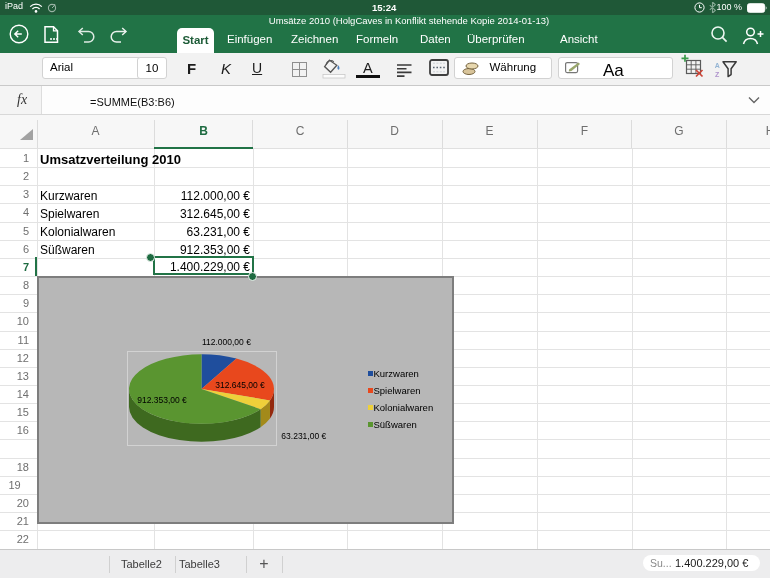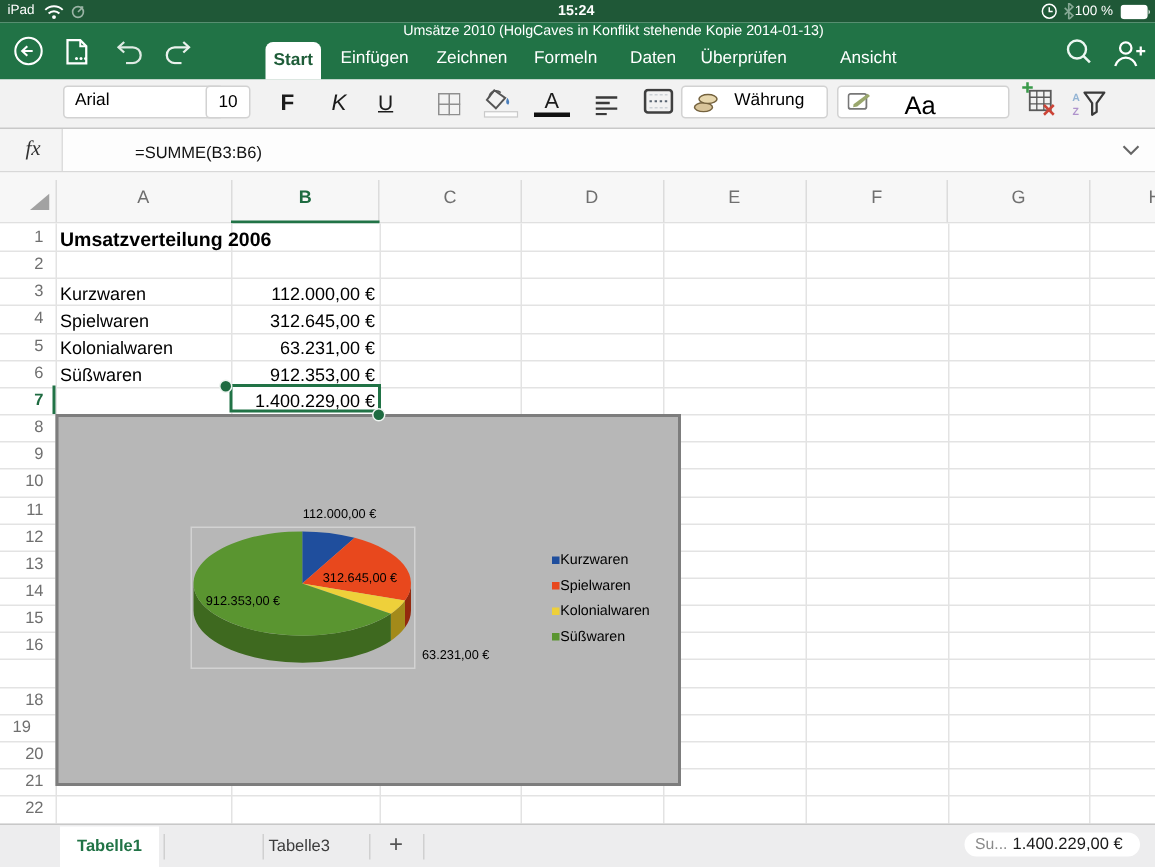--- a/index.html
+++ b/index.html
@@ -236,21 +236,21 @@
     <div class="rownum" style="top:421.3px;">16</div>
     <div class="rownum" style="top:439.4px;padding-left:32px;">17</div>
     <div class="rownum" style="top:457.5px;">18</div>
     <div class="rownum" style="top:475.7px;text-align:center;">19</div>
     <div class="rownum" style="top:493.8px;">20</div>
     <div class="rownum" style="top:512.0px;">21</div>
     <div class="rownum" style="top:530.1px;">22</div>
     <div class="abs" style="left:35px;top:257px;width:2px;height:19px;background:#217346;"></div>
   </div>
 
-<div class="cell" style="left:40px;top:152px;font-weight:bold;font-size:13px;">Umsatzverteilung 2006</div>
+<div class="cell" style="left:40px;top:152px;font-weight:bold;font-size:13px;">Umsatzverteilung 2010</div>
 <div class="cell" style="left:40px;top:189px;">Kurzwaren</div>
 <div class="cell" style="left:40px;top:207px;">Spielwaren</div>
 <div class="cell" style="left:40px;top:225px;">Kolonialwaren</div>
 <div class="cell" style="left:40px;top:243px;">Süßwaren</div>
 <div class="cell" style="left:154px;top:189px;width:96px;text-align:right;">112.000,00 €</div>
 <div class="cell" style="left:154px;top:207px;width:96px;text-align:right;">312.645,00 €</div>
 <div class="cell" style="left:154px;top:225px;width:96px;text-align:right;">63.231,00 €</div>
 <div class="cell" style="left:154px;top:243px;width:96px;text-align:right;">912.353,00 €</div>
 
 <div class="abs" id="chart">
@@ -277,21 +277,21 @@
   <div class="lgtx" style="top:124.2px;">Kolonialwaren</div>
   <div class="lgtx" style="top:141.1px;">Süßwaren</div>
 </div>
 
 <div class="abs" style="left:152.5px;top:256px;width:101.5px;height:19px;border:2px solid #217346;box-sizing:border-box;background:#fff;"></div>
 <div class="cell" style="left:154px;top:259.5px;width:96px;text-align:right;">1.400.229,00 €</div>
 <div class="abs" style="left:146px;top:252.5px;width:7px;height:7px;border-radius:50%;background:#1e6b41;border:1.5px solid #eef4f0;"></div>
 <div class="abs" style="left:248px;top:271.7px;width:7px;height:7px;border-radius:50%;background:#1e6b41;border:1.5px solid #eef4f0;"></div>
 
 <div class="abs" id="tabbar">
-  <div class="abs" style="left:40px;top:1px;width:66px;height:28px;background:#fff;color:#217346;font-weight:bold;text-align:center;line-height:27px;">Tabelle1</div>
+  <div class="abs" style="left:108px;top:0;width:67px;color:#3c3c3c;text-align:center;line-height:28px;">Tabelle2</div>
   <div class="abs" style="left:179px;top:0;width:67px;color:#3c3c3c;text-align:left;line-height:28px;">Tabelle3</div>
   <div class="abs" style="left:255px;top:0;width:18px;color:#555;text-align:center;line-height:27px;font-size:16px;">+</div>
   <div class="abs" style="left:109px;top:6px;width:1px;height:17px;background:#d0d0d0;"></div>
   <div class="abs" style="left:175px;top:6px;width:1px;height:17px;background:#d0d0d0;"></div>
   <div class="abs" style="left:246px;top:6px;width:1px;height:17px;background:#d0d0d0;"></div>
   <div class="abs" style="left:282px;top:6px;width:1px;height:17px;background:#d0d0d0;"></div>
   <div class="abs" style="left:643px;top:5px;width:117px;height:16px;background:#fff;border-radius:8px;"></div>
   <div class="abs" style="left:650px;top:0;height:26px;line-height:27px;color:#8a8a8a;font-size:10.5px;">Su...</div>
   <div class="abs" style="left:675px;top:0;height:26px;line-height:27px;color:#1a1a1a;font-size:11px;">1.400.229,00 €</div>
 </div>

